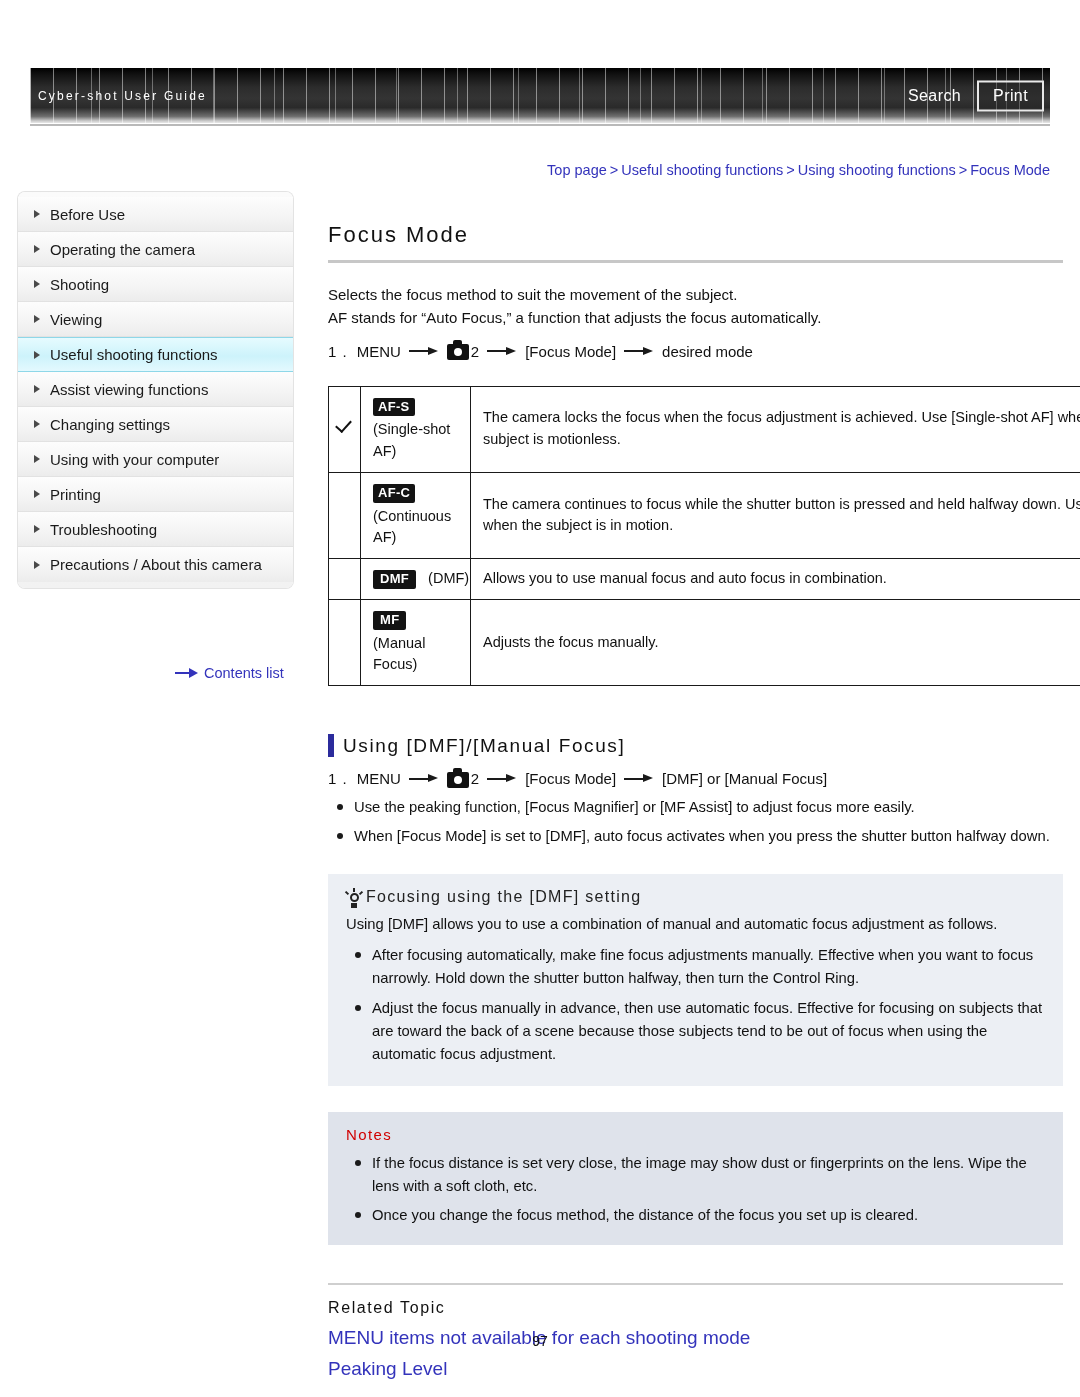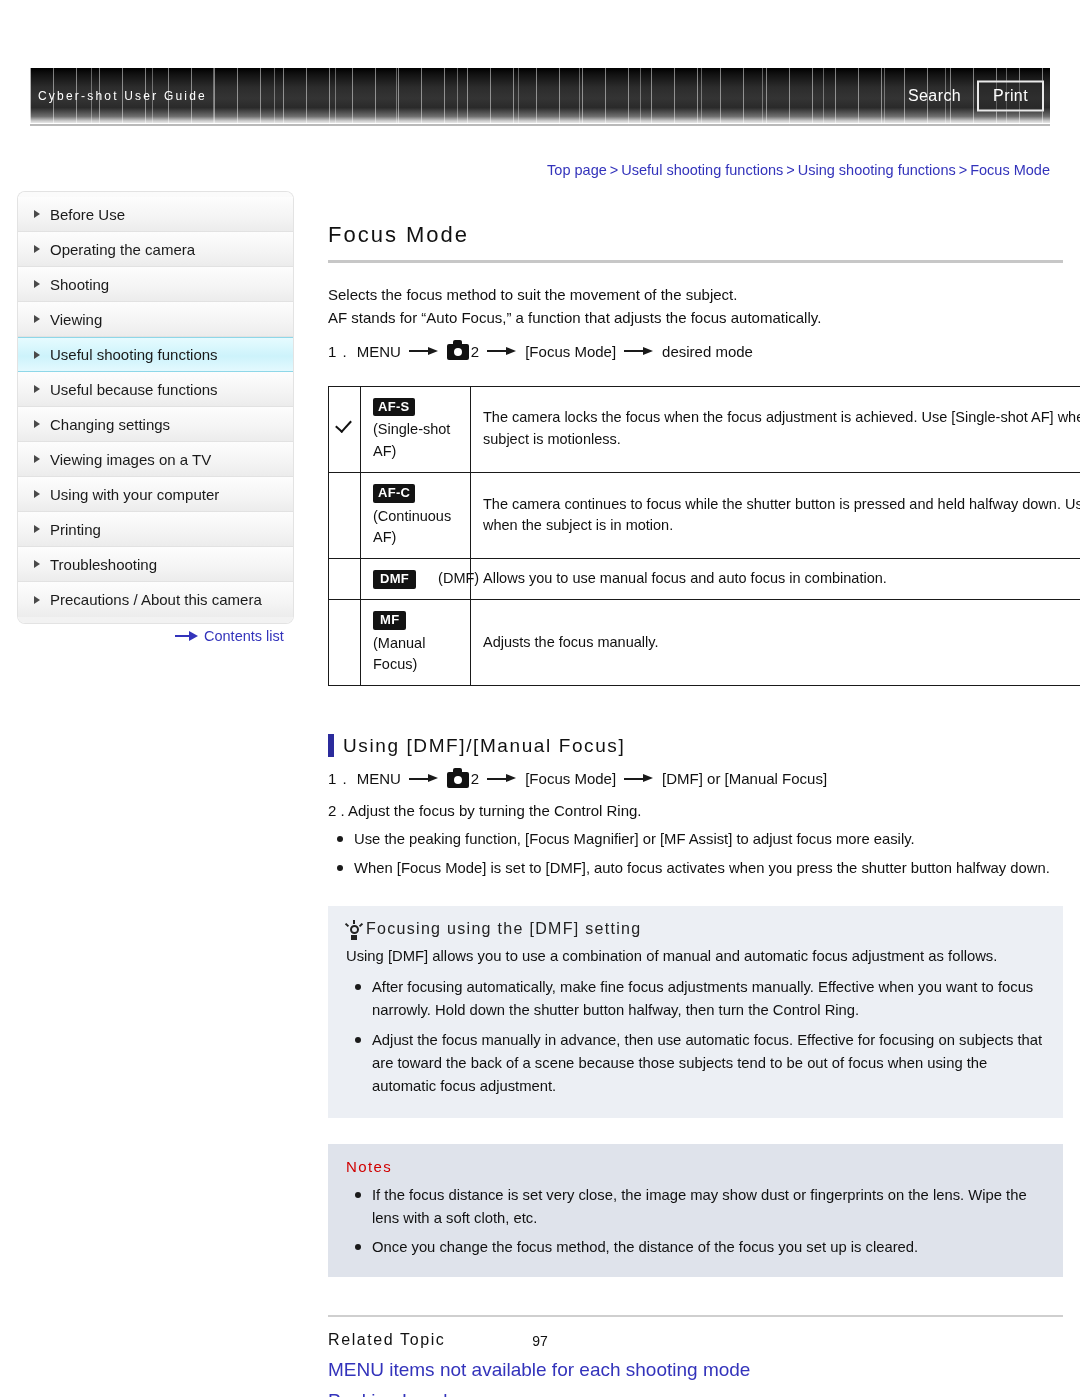--- a/index.html
+++ b/index.html
@@ -141,21 +141,21 @@
     display: inline-block;
     width: 0; height: 0;
     border-left: 6px solid #4a4a4a;
     border-top: 4.5px solid transparent;
     border-bottom: 4.5px solid transparent;
     margin-right: 10px;
     flex: none;
   }
   .contents-link {
     position: absolute;
-    left: 175px; top: 628px;
+    left: 175px; top: 665px;
     font-size: 14.5px;
     color: #3333bb;
     display: flex;
     align-items: center;
     gap: 5px;
     cursor: pointer;
   }
   .arrow-right-icon {
     display: inline-block;
     position: relative;
@@ -300,21 +300,21 @@
     color: #ffffff;
     font-size: 13px;
     font-weight: bold;
     letter-spacing: 0.3px;
     padding: 2px 5px 2px 5px;
     border-radius: 2px;
     line-height: 1.15;
   }
   .badge.wide { padding: 2px 7px; }
   .mode-label { display: block; margin-top: 2px; }
-  .mode-label.inline-lbl { display: inline; margin-left: 18px; }
+  .mode-label.inline-lbl { display: inline; margin-left: 8px; }
 
   
   .subhead {
     margin-top: 48px;
     display: flex;
     align-items: center;
     font-size: 19px;
     letter-spacing: 1.6px;
     color: #111;
   }
@@ -480,29 +480,25 @@
   <div class="side-item">
     <span class="side-arrow"></span>
     <span>Viewing</span>
   </div>
   <div class="side-item active">
     <span class="side-arrow"></span>
     <span>Useful shooting functions</span>
   </div>
   <div class="side-item">
     <span class="side-arrow"></span>
-    <span>Useful because functions</span>
+    <span>Assist viewing functions</span>
   </div>
   <div class="side-item">
     <span class="side-arrow"></span>
     <span>Changing settings</span>
-  </div>
-  <div class="side-item">
-    <span class="side-arrow"></span>
-    <span>Viewing images on a TV</span>
   </div>
   <div class="side-item">
     <span class="side-arrow"></span>
     <span>Using with your computer</span>
   </div>
   <div class="side-item">
     <span class="side-arrow"></span>
     <span>Printing</span>
   </div>
   <div class="side-item">
@@ -591,21 +587,20 @@
     <span>MENU</span>
     <span class="arr"></span>
     <span class="cam-icon"></span>
     <span>2</span>
     <span class="arr"></span>
     <span>[Focus Mode]</span>
     <span class="arr"></span>
     <span>[DMF] or [Manual Focus]</span>
   </div>
 
-  <div class="step2">2 .  Adjust the focus by turning the Control Ring.</div>
 
   <ul class="bullets">
     <li>Use the peaking function, [Focus Magnifier] or [MF Assist] to adjust focus more easily.</li>
     <li>When [Focus Mode] is set to [DMF], auto focus activates when you press the shutter button halfway down.</li>
   </ul>
 
   <section class="tipbox">
     <div class="tip-head">
       <span class="bulb-icon">
         <span class="glass"></span>

